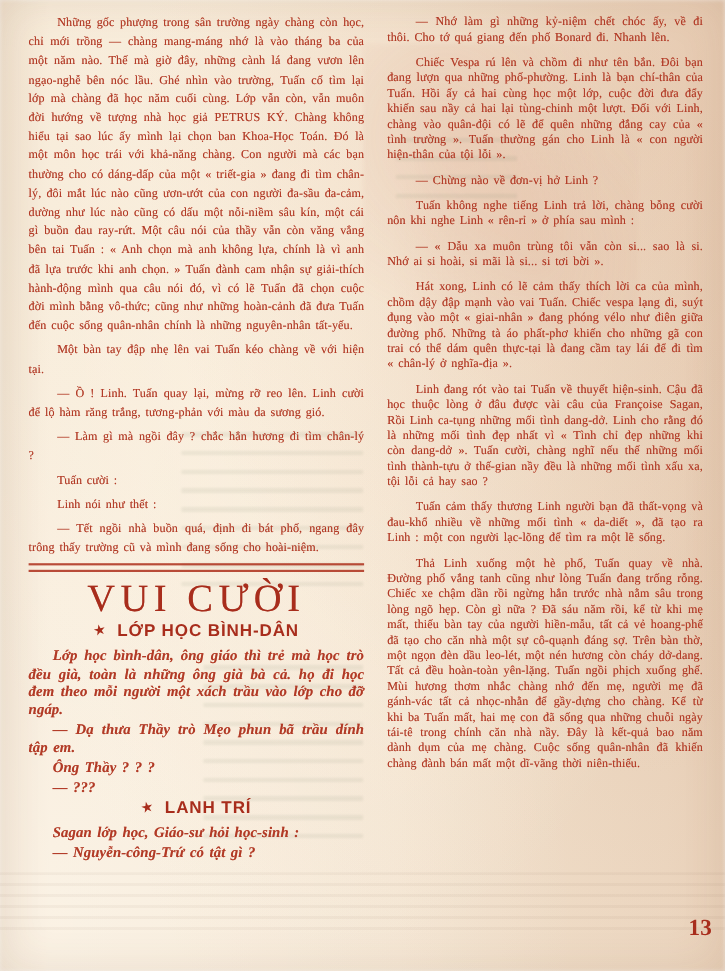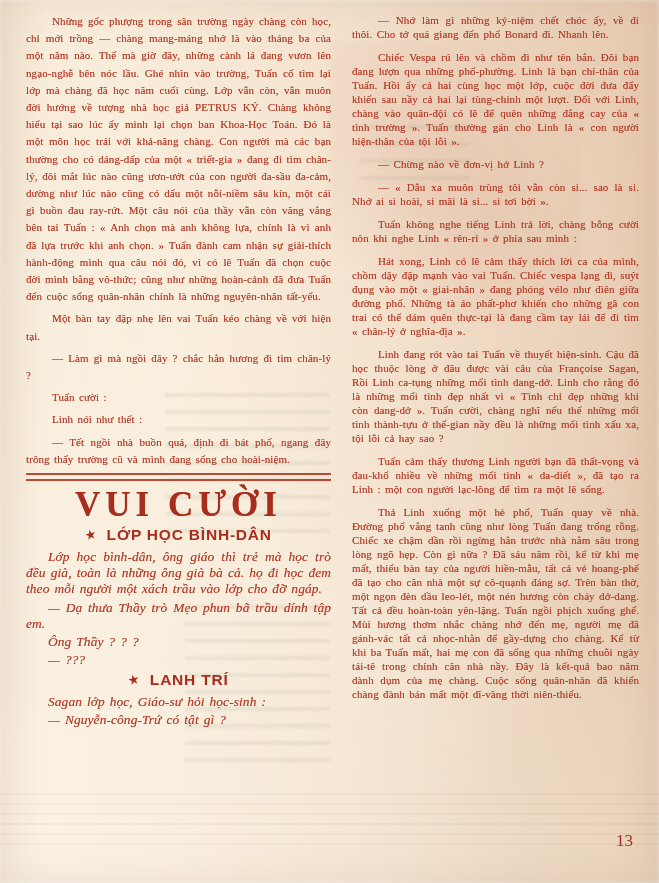--- a/index.html
+++ b/index.html
@@ -59,31 +59,32 @@
     word-spacing:1.5px;
     text-shadow:0 0 .5px rgba(178,58,38,.55);
   }
   .col-right .para{margin-bottom:9px;line-height:14px;}
   .para.italic{
     font-style:italic;
     font-size:13.4px;
     line-height:16.2px;
     margin-bottom:2px;
     text-indent:22px;
+    font-weight:bold;
   }
   .double-rule{
     height:4px;
     border-top:2px solid var(--ink);
     border-bottom:2px solid var(--ink);
     margin:5px 0 4px 0;
     opacity:.9;
   }
   .headline{
     text-align:center;
-    font-weight:bold;
+    font-weight:normal;
     font-size:35px;
     line-height:40px;
     letter-spacing:5px;
     color:var(--ink-strong);
     margin:2px 0 1px 0;
     text-shadow:0 0 .6px rgba(168,45,28,.6);
   }
   .subhead{
     text-align:center;
     font-family:"Liberation Sans","DejaVu Sans",sans-serif;
@@ -94,60 +95,61 @@
     margin:1px 0 5px 0;
   }
   .subhead .star{
     display:inline-block;
     transform:rotate(-12deg) translateY(-1px);
     font-size:13px;
     margin-right:9px;
   }
   .page-number{
     position:absolute;
-    top:831px;right:26px;
-    font-weight:normal;
-    font-size:17px;
+    top:831px;right:12px;
+    font-weight:bold;
+    font-size:21px;
     color:var(--ink-strong);
   }
 </style>
 </head>
 <body>
 
 <div class="page">
   <div class="sketch"></div>
   <div class="ghost" style="left:165px;top:388px;width:165px;height:150px;"></div>
   <div class="ghost" style="left:185px;top:600px;width:145px;height:170px;"></div>
   <div class="ghost" style="left:360px;top:120px;width:110px;height:70px;"></div>
   <div class="scanlines"></div>
 
   <div class="col col-left">
       <p class="para body">Những gốc phượng trong sân trường ngày chàng còn học, chỉ mới trồng — chàng mang-máng nhớ là vào tháng ba của một năm nào. Thế mà giờ đây, những cành lá đang vươn lên ngạo-nghễ bên nóc lầu. Ghé nhìn vào trường, Tuấn cố tìm lại lớp mà chàng đã học năm cuối cùng. Lớp vẫn còn, vẫn muôn đời hướng về tượng nhà học giả PETRUS KÝ. Chàng không hiểu tại sao lúc ấy mình lại chọn ban Khoa-Học Toán. Đó là một môn học trái với khả-năng chàng. Con người mà các bạn thường cho có dáng-dấp của một « triết-gia » đang đi tìm chân-lý, đôi mắt lúc nào cũng ươn-ướt của con người đa-sầu đa-cảm, dường như lúc nào cũng có dấu một nỗi-niềm sâu kín, một cái gì buồn đau ray-rứt. Một câu nói của thầy vẫn còn văng vẳng bên tai Tuấn : « Anh chọn mà anh không lựa, chính là vì anh đã lựa trước khi anh chọn. » Tuấn đành cam nhận sự giải-thích hành-động mình qua câu nói đó, vì có lẽ Tuấn đã chọn cuộc đời mình bằng vô-thức; cũng như những hoàn-cảnh đã đưa Tuấn đến cuộc sống quân-nhân chính là những nguyên-nhân tất-yếu.</p>
       <p class="para body">Một bàn tay đập nhẹ lên vai Tuấn kéo chàng về với hiện tại.</p>
+      <p class="para body">— Ồ ! Linh. Tuấn quay lại, mừng rỡ reo lên. Linh cười để lộ hàm răng trắng, tương-phản với màu da sương gió.</p>
       <p class="para body">— Làm gì mà ngồi đây ? chắc hẳn hương đi tìm chân-lý ?</p>
       <p class="para body">Tuấn cười :</p>
       <p class="para body">Linh nói như thết :</p>
       <p class="para body">— Tết ngồi nhà buồn quá, định đi bát phố, ngang đây trông thấy trường cũ và mình đang sống cho hoài-niệm.</p>
       <div class="double-rule"></div>
       <div class="headline">VUI CƯỜI</div>
       <div class="subhead"><span class="star">★</span><span>LỚP HỌC BÌNH-DÂN</span></div>
       <p class="para italic">Lớp học bình-dân, ông giáo thì trẻ mà học trò đều già, toàn là những ông già bà cả. họ đi học đem theo mỗi người một xách trầu vào lớp cho đỡ ngáp.</p>
       <p class="para italic">— Dạ thưa Thầy trò Mẹo phun bã trầu dính tập em.</p>
       <p class="para italic">Ông Thầy ? ? ?</p>
       <p class="para italic">— ???</p>
       <div class="subhead"><span class="star">★</span><span>LANH TRÍ</span></div>
       <p class="para italic">Sagan lớp học, Giáo-sư hỏi học-sinh :</p>
       <p class="para italic">— Nguyễn-công-Trứ có tật gì ?</p>
     </div>
   <div class="col col-right">
       <p class="para body">— Nhớ làm gì những kỷ-niệm chết chóc ấy, về đi thôi. Cho tớ quá giang đến phố Bonard đi. Nhanh lên.</p>
       <p class="para body">Chiếc Vespa rú lên và chồm đi như tên bắn. Đôi bạn đang lượn qua những phố-phường. Linh là bạn chí-thân của Tuấn. Hồi ấy cả hai cùng học một lớp, cuộc đời đưa đẩy khiến sau nầy cả hai lại tùng-chinh một lượt. Đối với Linh, chàng vào quân-đội có lẽ để quên những đắng cay của « tình trường ». Tuấn thường gán cho Linh là « con người hiện-thân của tội lỗi ».</p>
       <p class="para body">— Chừng nào về đơn-vị hở Linh ?</p>
+      <p class="para body">Tuấn không nghe tiếng Linh trả lời, chàng bỗng cười nôn khi nghe Linh « rên-rỉ » ở phía sau mình :</p>
       <p class="para body">— « Dẫu xa muôn trùng tôi vẫn còn si... sao là si. Nhớ ai si hoài, si mãi là si... si tơi bời ».</p>
-      <p class="para body">Tuấn không nghe tiếng Linh trả lời, chàng bỗng cười nôn khi nghe Linh « rên-rỉ » ở phía sau mình :</p>
       <p class="para body">Hát xong, Linh có lẽ cảm thấy thích lời ca của mình, chồm dậy đập mạnh vào vai Tuấn. Chiếc vespa lạng đi, suýt đụng vào một « giai-nhân » đang phóng vélo như điên giữa đường phố. Những tà áo phất-phơ khiến cho những gã con trai có thể dám quên thực-tại là đang cầm tay lái để đi tìm « chân-lý ở nghĩa-địa ».</p>
       <p class="para body">Linh đang rót vào tai Tuấn về thuyết hiện-sinh. Cậu đã học thuộc lòng ở đâu được vài câu của Françoise Sagan, Rồi Linh ca-tụng những mối tình dang-dở. Linh cho rằng đó là những mối tình đẹp nhất vì « Tình chỉ đẹp những khi còn dang-dở ». Tuấn cười, chàng nghĩ nếu thế những mối tình thành-tựu ở thế-gian nầy đều là những mối tình xấu xa, tội lỗi cả hay sao ?</p>
       <p class="para body">Tuấn cảm thấy thương Linh người bạn đã thất-vọng và đau-khổ nhiều về những mối tình « da-diết », đã tạo ra Linh : một con người lạc-lõng để tìm ra một lẽ sống.</p>
       <p class="para body">Thả Linh xuống một hè phố, Tuấn quay về nhà. Đường phố vắng tanh cũng như lòng Tuấn đang trống rỗng. Chiếc xe chậm dần rồi ngừng hẳn trước nhà nằm sâu trong lòng ngõ hẹp. Còn gì nữa ? Đã sáu năm rồi, kể từ khi mẹ mất, thiếu bàn tay của người hiền-mẫu, tất cả vẻ hoang-phế đã tạo cho căn nhà một sự cô-quạnh đáng sợ. Trên bàn thờ, một ngọn đèn dầu leo-lét, một nén hương còn cháy dở-dang. Tất cả đều hoàn-toàn yên-lặng. Tuấn ngồi phịch xuống ghế. Mùi hương thơm nhắc chàng nhớ đến mẹ, người mẹ đã gánh-vác tất cả nhọc-nhằn để gầy-dựng cho chàng. Kể từ khi ba Tuấn mất, hai mẹ con đã sống qua những chuỗi ngày tái-tê trong chính căn nhà nầy. Đây là kết-quả bao năm dành dụm của mẹ chàng. Cuộc sống quân-nhân đã khiến chàng đành bán mất một dĩ-vãng thời niên-thiếu.</p>
     </div>
 
   <div class="page-number">13</div>
 </div>
 
 </body></html>

